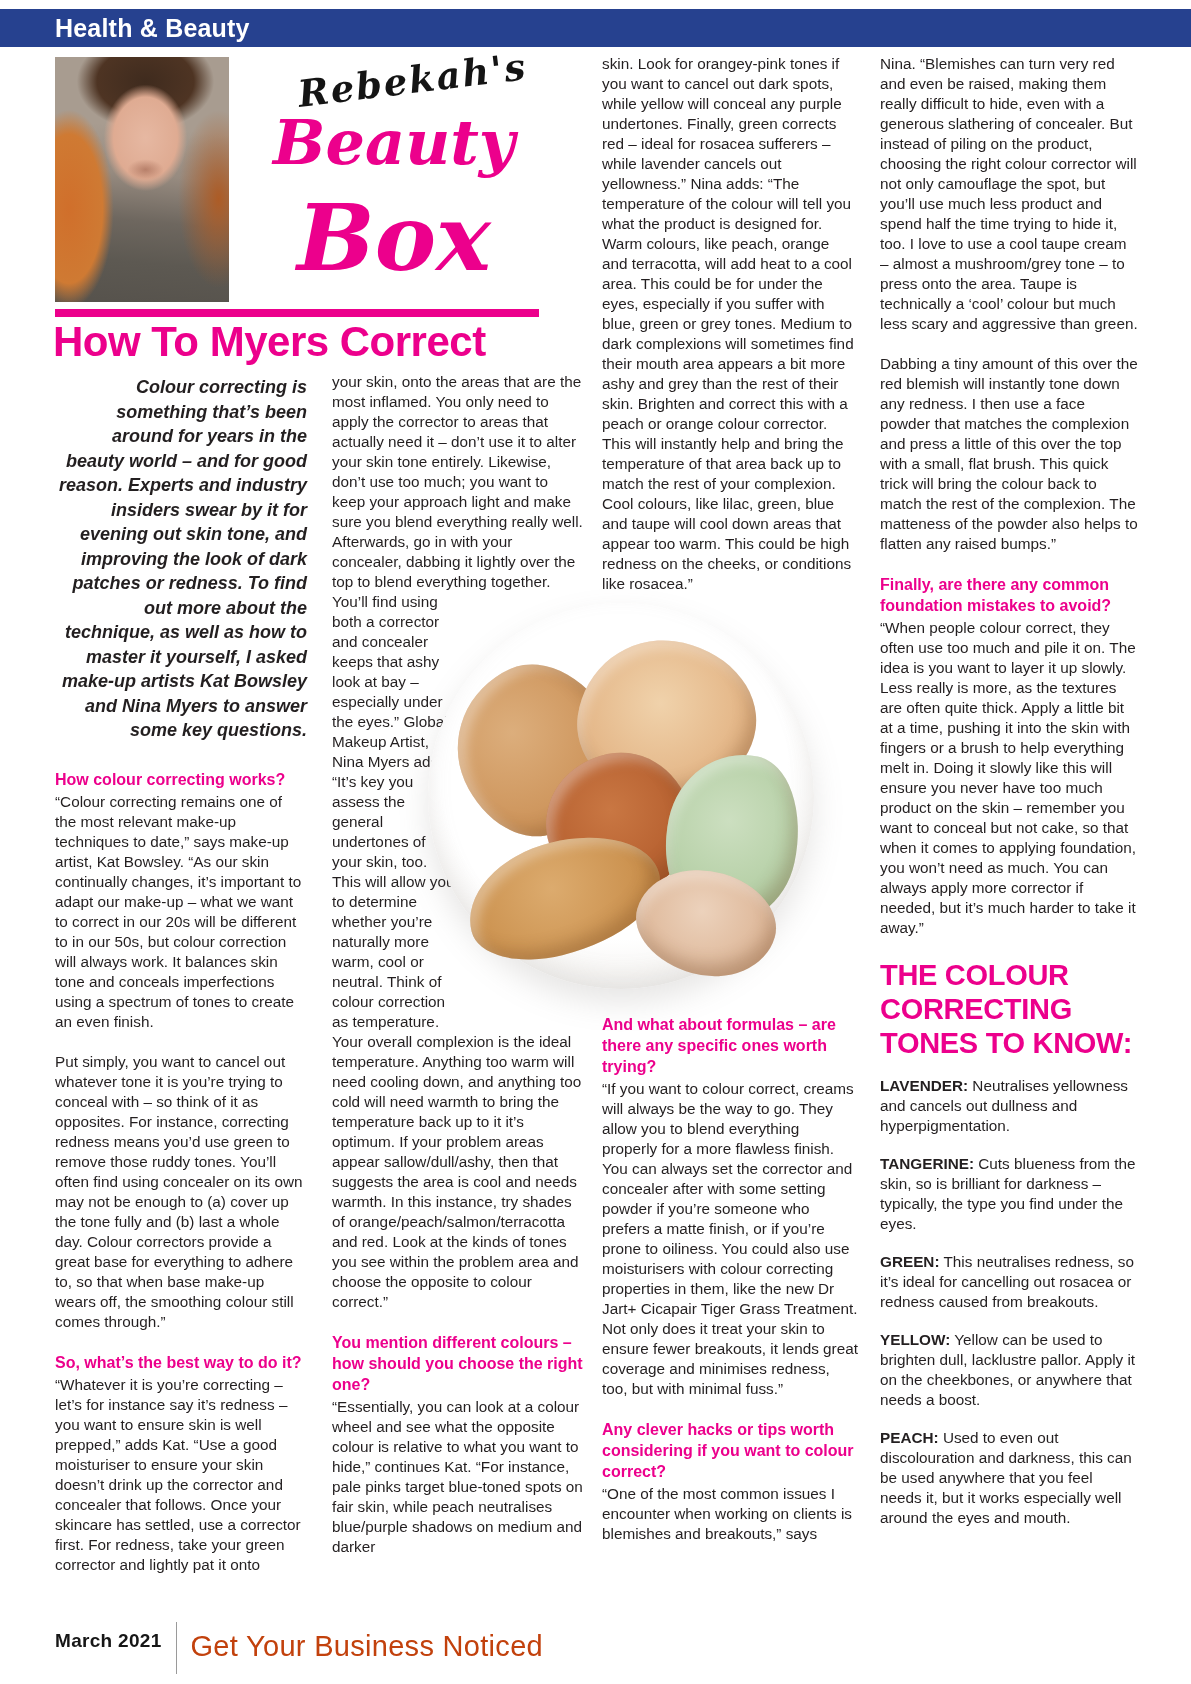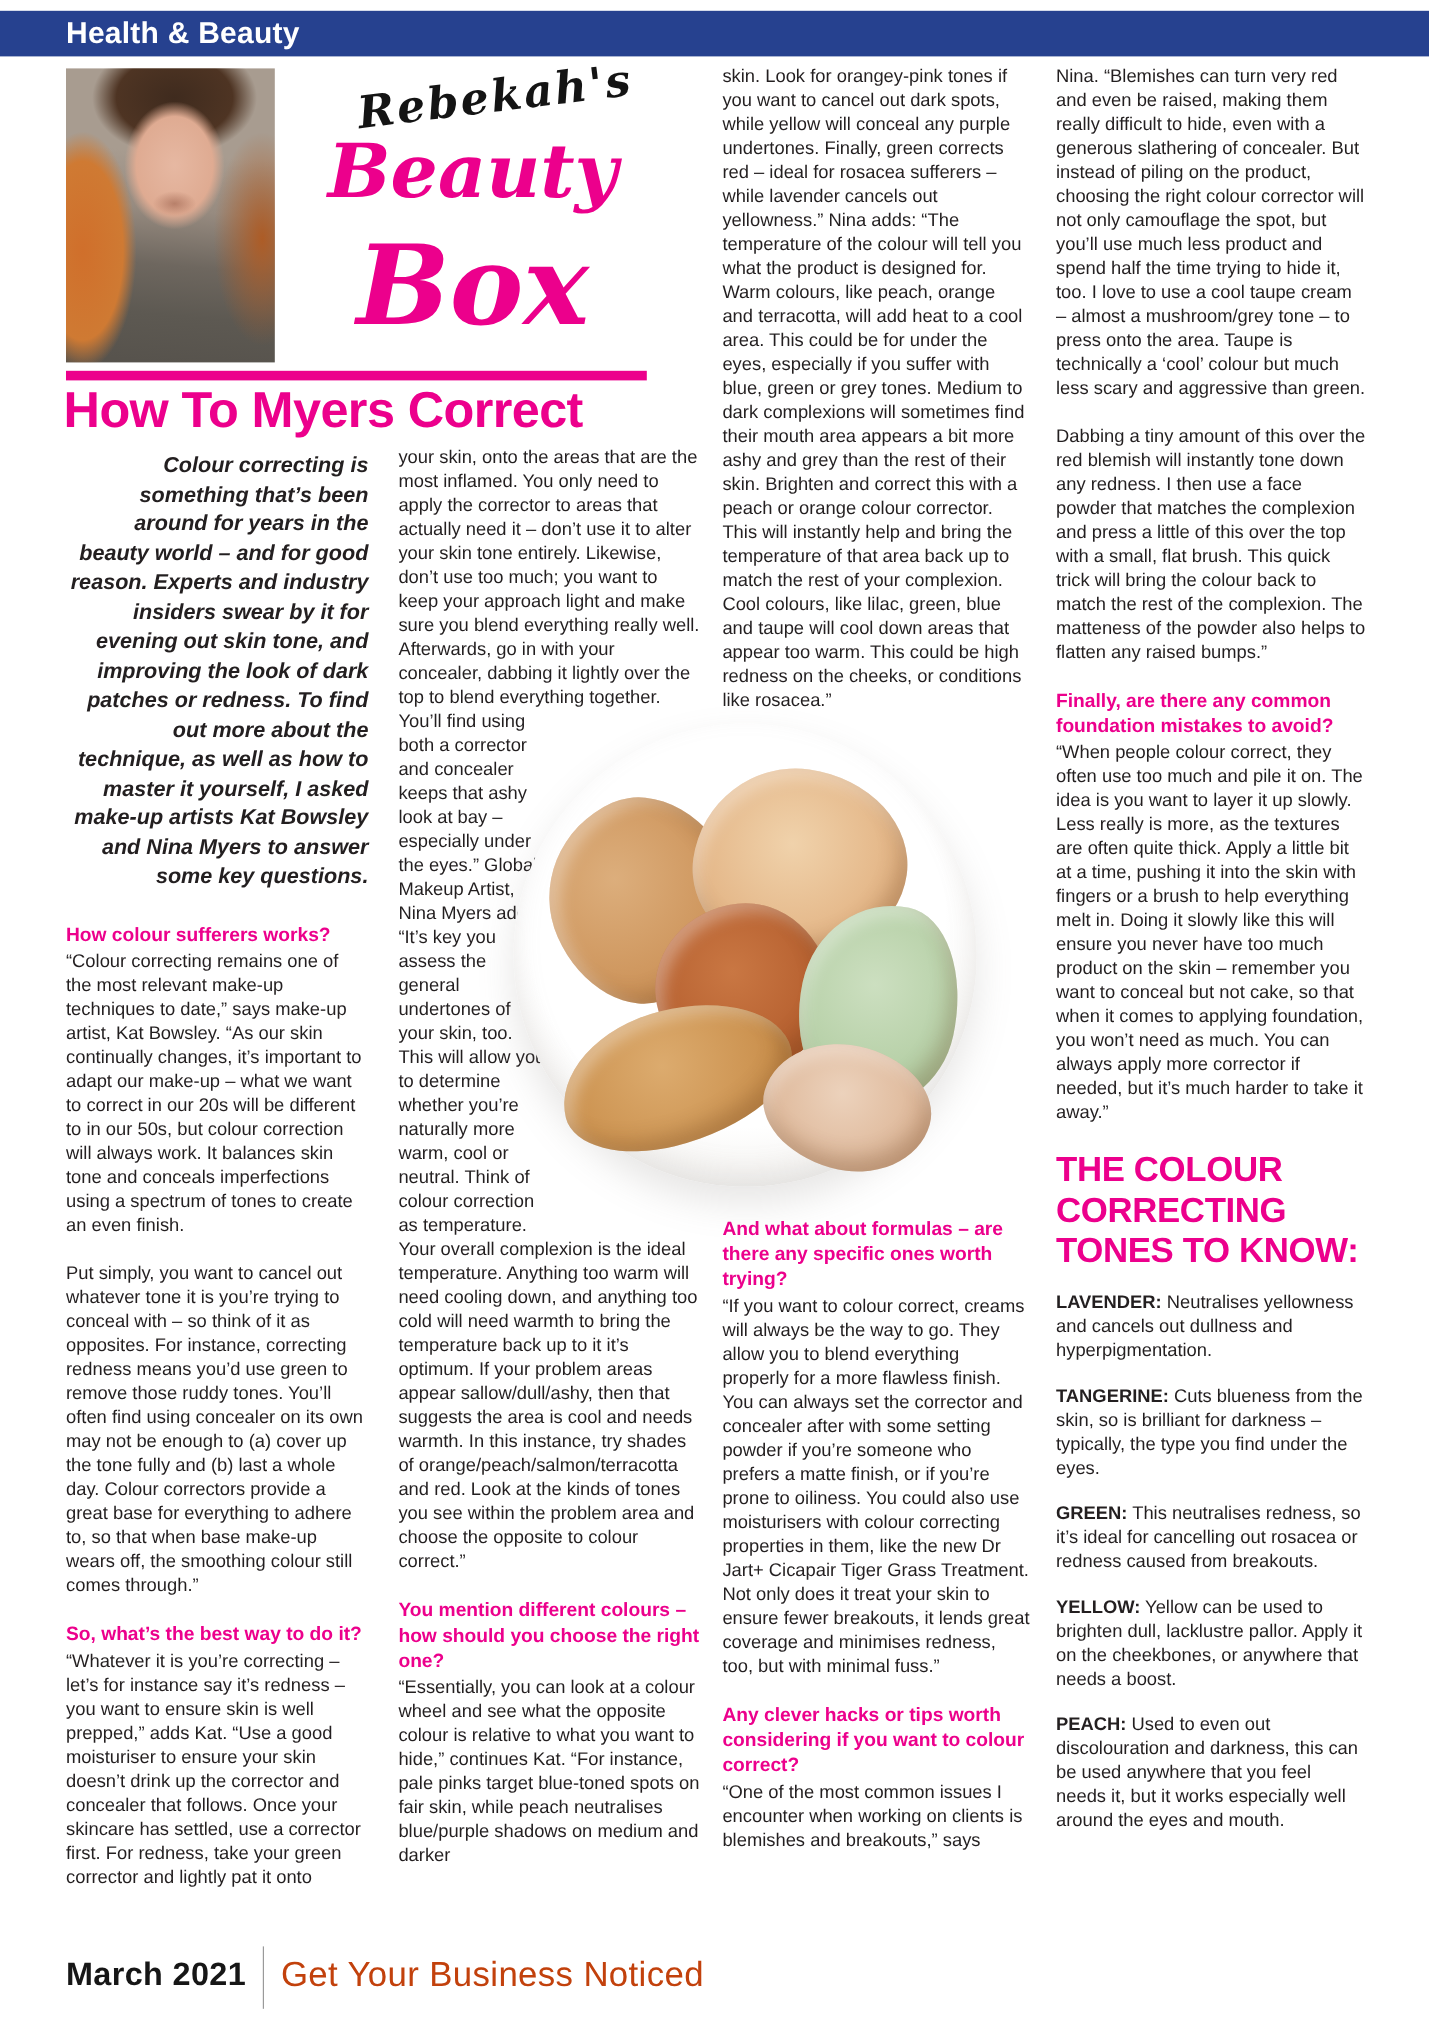--- a/index.html
+++ b/index.html
@@ -101,21 +101,21 @@
                background:radial-gradient(circle at 45% 40%, #ccdfc0, #b2cda2 70%, #9cbd89); }
   .b-caramel { left:38px;  top:238px; width:196px; height:112px; transform:rotate(-14deg);
                border-radius:50% 50% 58% 42% / 60% 50% 50% 40%;
                background:radial-gradient(circle at 45% 40%, #dcab6e, #cb914e 70%, #ba7c3c); }
   .b-beige   { left:208px; top:268px; width:140px; height:104px; transform:rotate(16deg);
                border-radius:52% 48% 50% 50% / 55% 45% 55% 45%;
                background:radial-gradient(circle at 45% 40%, #ecd2bc, #ddb697 70%, #cfa17e); }
 
   
   .footer { position:absolute; left:55px; top:1622px; display:flex; align-items:flex-start; gap:14px; }
-  .footer .date { font-weight:bold; font-size:27px; color:#161616; padding-top:8px; letter-spacing:.3px; }
+  .footer .date { font-weight:bold; font-size:19px; color:#161616; padding-top:8px; letter-spacing:.3px; }
   .footer .divider { width:1px; height:52px; background:#9a9a9a; }
   .footer .tagline { font-size:29px; color:#c2410c; padding-top:8px; letter-spacing:.3px; }
 </style>
 </head>
 <body>
 
 <div class="topbar">
   <div class="label">Health &amp; Beauty</div>
 </div>
 
@@ -124,21 +124,21 @@
 <div class="script-name">Rebekah's</div>
 <div class="title-word w1">Beauty</div>
 <div class="title-word w2">Box</div>
 
 <div class="rule"></div>
 
 <h1 class="headline">How To Myers Correct</h1>
 
 <div class="col col1">
   <p class="intro">Colour correcting is something that’s been around for years in the beauty world – and for good reason. Experts and industry insiders swear by it for evening out skin tone, and improving the look of dark patches or redness. To find out more about the technique, as well as how to master it yourself, I asked make-up artists Kat Bowsley and Nina Myers to answer some key questions.</p>
-  <h3 class="sub">How colour sufferers works?</h3>
+  <h3 class="sub">How colour correcting works?</h3>
   <p>“Colour correcting remains one of the most relevant make-up techniques to date,” says make-up artist, Kat Bowsley. “As our skin continually changes, it’s important to adapt our make-up – what we want to correct in our 20s will be different to in our 50s, but colour correction will always work. It balances skin tone and conceals imperfections using a spectrum of tones to create an even finish.</p>
   <p>Put simply, you want to cancel out whatever tone it is you’re trying to conceal with – so think of it as opposites. For instance, correcting redness means you’d use green to remove those ruddy tones. You’ll often find using concealer on its own may not be enough to (a) cover up the tone fully and (b) last a whole day. Colour correctors provide a great base for everything to adhere to, so that when base make-up wears off, the smoothing colour still comes through.”</p>
   <h3 class="sub">So, what’s the best way to do it?</h3>
   <p>“Whatever it is you’re correcting – let’s for instance say it’s redness – you want to ensure skin is well prepped,” adds Kat. “Use a good moisturiser to ensure your skin doesn’t drink up the corrector and concealer that follows. Once your skincare has settled, use a corrector first. For redness, take your green corrector and lightly pat it onto</p>
 </div>
 
 <div class="col col2">
   <p><span class="wrap-spacer"></span><span>your skin, onto the areas that are the most inflamed. You only need to apply the corrector to areas that actually need it – don’t use it to alter your skin tone entirely. Likewise, don’t use too much; you want to keep your approach light and make sure you blend everything really well. Afterwards, go in with your concealer, dabbing it lightly over the top to blend everything together. You’ll find using both a corrector and concealer keeps that ashy look at bay – especially under the eyes.” Global Makeup Artist, Nina Myers adds: “It’s key you assess the general undertones of your skin, too. This will allow you to determine whether you’re naturally more warm, cool or neutral. Think of colour correction as temperature. Your overall complexion is the ideal temperature. Anything too warm will need cooling down, and anything too cold will need warmth to bring the temperature back up to it it’s optimum. If your problem areas appear sallow/dull/ashy, then that suggests the area is cool and needs warmth. In this instance, try shades of orange/peach/salmon/terracotta and red. Look at the kinds of tones you see within the problem area and choose the opposite to colour correct.”</span></p>
   <h3 class="sub">You mention different colours – how should you choose the right one?</h3>
   <p>“Essentially, you can look at a colour wheel and see what the opposite colour is relative to what you want to hide,” continues Kat. “For instance, pale pinks target blue-toned spots on fair skin, while peach neutralises blue/purple shadows on medium and darker</p>

